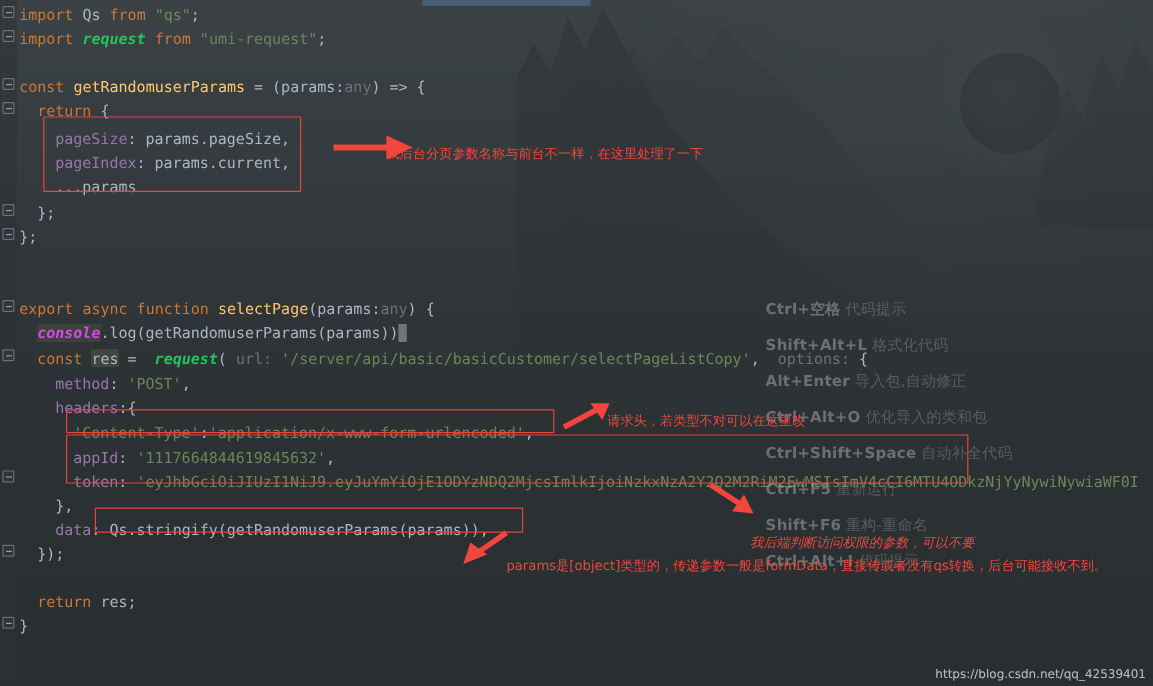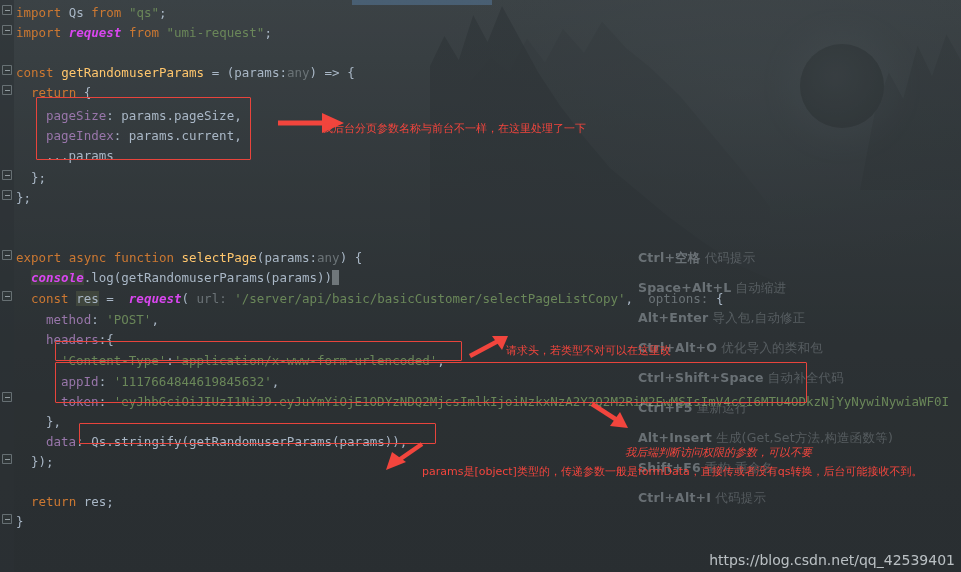--- a/index.html
+++ b/index.html
@@ -108,21 +108,21 @@
   }
   .ln {
     position: absolute;
     left: 16px;
     height: 20px;
     white-space: pre;
   }
 
   
   .kw   { color: #cc7832; }           
-  .kw-i { color: #d946ef; font-style: italic; font-weight: bold; }
+  .kw-i { color: #22c55e; font-style: italic; font-weight: bold; }
   .str  { color: #6a8759; }
   .fn   { color: #ffc66d; }           
   .id   { color: #a9b7c6; }
   .prop { color: #9876aa; }           
   .punc { color: #a9b7c6; }
   .hint { color: #6b7377; }
   .console { color: #d946ef; font-style: italic; font-weight: bold; background: rgba(100,110,70,0.25); }
   .hl   { background: rgba(104,112,77,0.32); }
   .caret {
     display: inline-block;
@@ -168,21 +168,21 @@
     white-space: nowrap;
     font-weight: 500;
   }
   .rtext.wrapbox { white-space: normal; width: 540px; line-height: 22px; }
 
   
   .wm-url {
     position: absolute;
     right: 6px; bottom: 4px;
     font-family: "DejaVu Sans", "Liberation Sans", sans-serif;
-    font-size: 14px;
+    font-size: 10px;
     color: rgba(225,232,236,0.78);
     white-space: nowrap;
   }
 
   
   .top-strip {
     position: absolute;
     left: 352px; top: 0; width: 140px; height: 5px;
     background: rgba(90,130,170,0.45);
   }
@@ -214,26 +214,25 @@
     <div class="fold" style="top:291px"></div>
     <div class="fold" style="top:392px"></div>
     <div class="fold" style="top:454px"></div>
     <div class="fold" style="top:514px"></div>
   </div>
 
   <div class="code" id="code-layer"><div class="ln" style="top: 3px; left: 16px;"><span class="kw">import </span><span class="id">Qs</span><span class="punc"> </span><span class="kw">from</span><span class="punc"> </span><span class="str">"qs"</span><span class="punc">;</span></div><div class="ln" style="top: 23px; left: 16px;"><span class="kw">import </span><span class="kw-i">request</span><span class="punc"> </span><span class="kw">from</span><span class="punc"> </span><span class="str">"umi-request"</span><span class="punc">;</span></div><div class="ln" style="top: 63px; left: 16px;"><span class="kw">const </span><span class="fn">getRandomuserParams</span><span class="punc"> = (</span><span class="id">params</span><span class="punc">:</span><span class="hint">any</span><span class="punc">) =&gt; {</span></div><div class="ln" style="top: 83px; left: 31px;"><span class="kw">return</span><span class="punc"> {</span></div><div class="ln" style="top: 106px; left: 46px;"><span class="prop">pageSize</span><span class="punc">: </span><span class="id">params</span><span class="punc">.</span><span class="id">pageSize</span><span class="punc">,</span></div><div class="ln" style="top: 126px; left: 46px;"><span class="prop">pageIndex</span><span class="punc">: </span><span class="id">params</span><span class="punc">.</span><span class="id">current</span><span class="punc">,</span></div><div class="ln" style="top: 146px; left: 46px;"><span class="punc">...</span><span class="id">params</span></div><div class="ln" style="top: 168px; left: 31px;"><span class="punc">};</span></div><div class="ln" style="top: 188px; left: 16px;"><span class="punc">};</span></div><div class="ln" style="top: 248px; left: 16px;"><span class="kw">export </span><span class="kw">async </span><span class="kw">function </span><span class="fn">selectPage</span><span class="punc">(</span><span class="id">params</span><span class="punc">:</span><span class="hint">any</span><span class="punc">) {</span></div><div class="ln" style="top: 268px; left: 31px;"><span class="console">console</span><span class="punc">.</span><span class="id">log</span><span class="punc">(</span><span class="id">getRandomuserParams</span><span class="punc">(</span><span class="id">params</span><span class="punc">))</span><span class="caret"></span></div><div class="ln" style="top: 289px; left: 31px;"><span class="kw">const </span><span class="hl">res</span><span class="punc"> =  </span><span class="kw-i">request</span><span class="punc">( </span><span class="hint">url:</span><span class="punc"> </span><span class="str">'/server/api/basic/basicCustomer/selectPageListCopy'</span><span class="punc">,  </span><span class="hint">options:</span><span class="punc"> {</span></div><div class="ln" style="top: 310px; left: 46px;"><span class="prop">method</span><span class="punc">: </span><span class="str">'POST'</span><span class="punc">,</span></div><div class="ln" style="top: 330px; left: 46px;"><span class="prop">headers</span><span class="punc">:{</span></div><div class="ln" style="top: 351px; left: 61px;"><span class="str">'Content-Type'</span><span class="punc">:</span><span class="str">'application/x-www-form-urlencoded'</span><span class="punc">,</span></div><div class="ln" style="top: 372px; left: 61px;"><span class="prop">appId</span><span class="punc">: </span><span class="str">'1117664844619845632'</span><span class="punc">,</span></div><div class="ln" style="top: 392px; left: 61px;"><span class="prop">token</span><span class="punc">: </span><span class="str">'eyJhbGciOiJIUzI1NiJ9.eyJuYmYiOjE1ODYzNDQ2MjcsImlkIjoiNzkxNzA2Y2Q2M2RiM2EwMSIsImV4cCI6MTU4ODkzNjYyNywiNywiaWF0I</span></div><div class="ln" style="top: 412px; left: 46px;"><span class="punc">},</span></div><div class="ln" style="top: 432px; left: 46px;"><span class="prop">data</span><span class="punc">: </span><span class="id">Qs</span><span class="punc">.</span><span class="id">stringify</span><span class="punc">(</span><span class="id">getRandomuserParams</span><span class="punc">(</span><span class="id">params</span><span class="punc">)),</span></div><div class="ln" style="top: 452px; left: 31px;"><span class="punc">});</span></div><div class="ln" style="top: 492px; left: 31px;"><span class="kw">return</span><span class="punc"> </span><span class="id">res</span><span class="punc">;</span></div><div class="ln" style="top: 512px; left: 16px;"><span class="punc">}</span></div></div>
 
   <div class="shortcuts" id="shortcut-layer">
       <span class="sc"><span class="key">Ctrl+空格</span><span class="desc">  代码提示</span></span>
-      <span class="sc"><span class="key">Space+Alt+L</span><span class="desc">  自动缩进</span></span>
+      <span class="sc"><span class="key">Shift+Alt+L</span><span class="desc">  格式化代码</span></span>
       <span class="sc"><span class="key">Alt+Enter</span><span class="desc">  导入包,自动修正</span></span>
       <span class="sc"><span class="key">Ctrl+Alt+O</span><span class="desc">  优化导入的类和包</span></span>
       <span class="sc"><span class="key">Ctrl+Shift+Space</span><span class="desc">  自动补全代码</span></span>
       <span class="sc"><span class="key">Ctrl+F5</span><span class="desc">  重新运行</span></span>
-      <span class="sc"><span class="key">Alt+Insert</span><span class="desc">  生成(Get,Set方法,构造函数等)</span></span>
       <span class="sc"><span class="key">Shift+F6</span><span class="desc">  重构-重命名</span></span>
       <span class="sc"><span class="key">Ctrl+Alt+I</span><span class="desc">  代码提示</span></span>
     </div>
 
   <div id="box-layer">
       <div class="rbox" style="left: 36px; top: 97px; width: 215px; height: 63px;"></div>
       <div class="rbox" style="left: 55px; top: 341px; width: 407px; height: 20px;"></div>
       <div class="rbox" style="left: 55px; top: 362px; width: 752px; height: 41px;"></div>
       <div class="rbox" style="left: 79px; top: 423px; width: 357px; height: 21px;"></div>
     </div>

